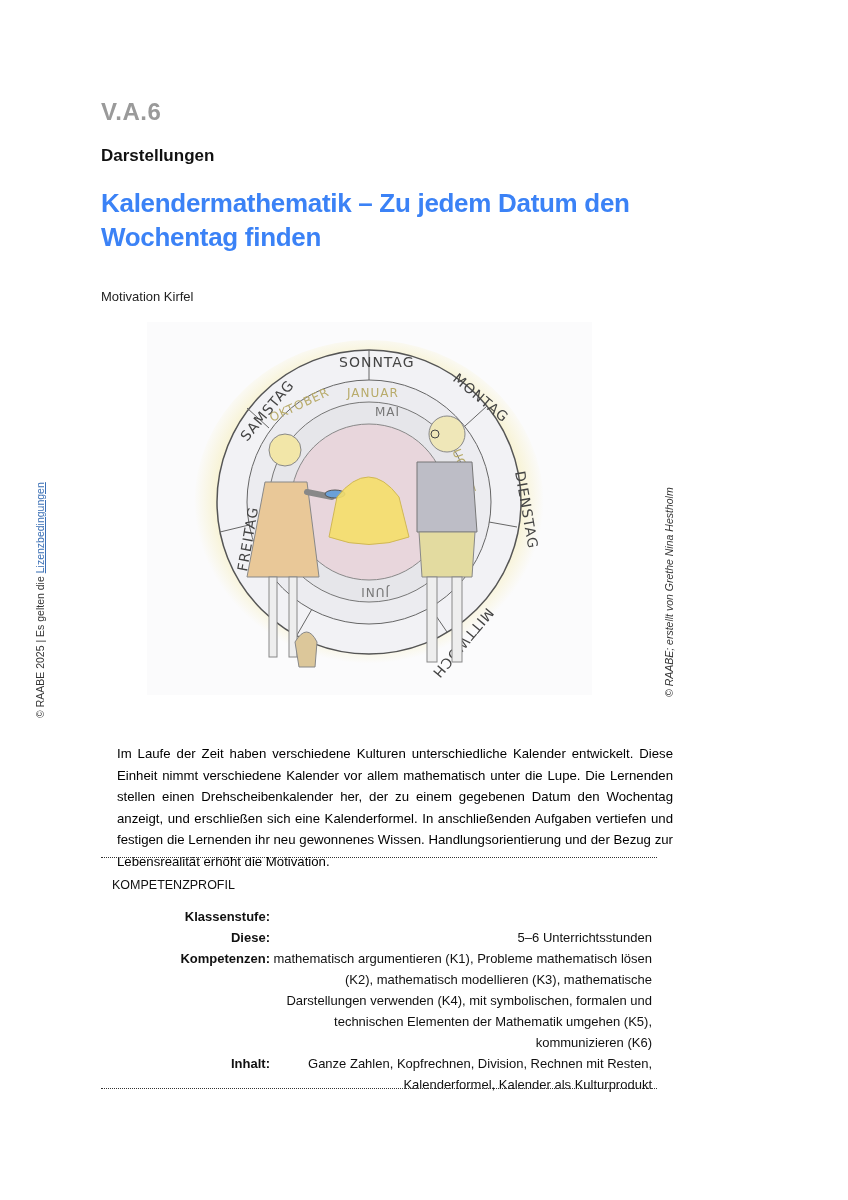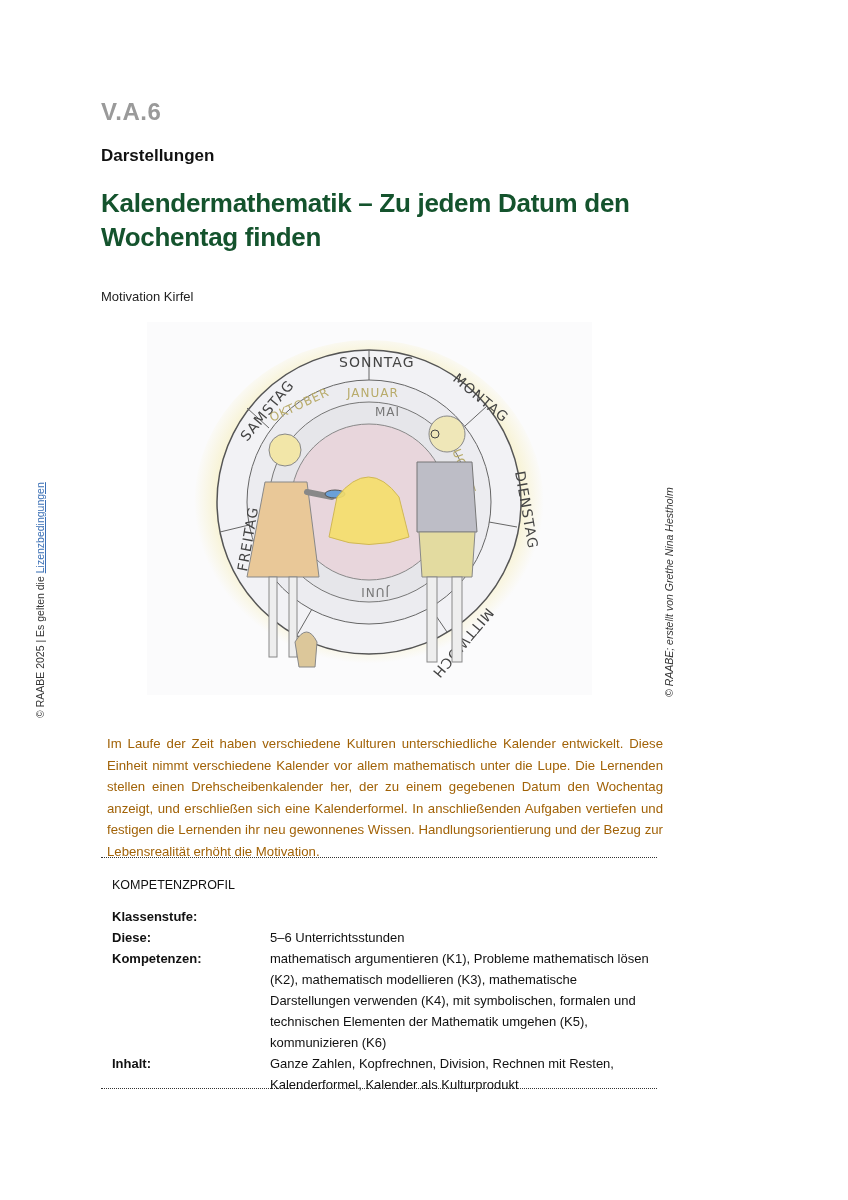--- a/index.html
+++ b/index.html
@@ -3,38 +3,38 @@
 <meta charset="utf-8">
 <style>
   html, body { margin: 0; padding: 0; background: #ffffff; }
   body { width: 848px; height: 1200px; position: relative; overflow: hidden;
          font-family: "Liberation Sans", "DejaVu Sans", sans-serif; color: #111; }
 
   .unit-code { position: absolute; left: 101px; top: 98px; font-size: 24px; font-weight: bold;
                color: #9a9a9a; letter-spacing: 0.5px; text-align: right; }
   .category { position: absolute; left: 101px; top: 146px; font-size: 17px; font-weight: bold; color: #111; }
   .title { position: absolute; left: 101px; top: 186px; width: 560px; font-size: 26px; font-weight: bold;
-           line-height: 34px; color: #14532d; margin: 0; letter-spacing: -0.3px; }
+           line-height: 34px; color: #3b82f6; margin: 0; letter-spacing: -0.3px; }
   .author { position: absolute; left: 101px; top: 289px; font-size: 13px; color: #222; }
 
   .side-left { position: absolute; left: 34px; top: 718px; transform-origin: 0 0; transform: rotate(-90deg);
                font-size: 10.5px; color: #333; white-space: nowrap; }
   .side-left .link { color: #3a6fb5; text-decoration: underline; }
   .side-right { position: absolute; left: 663px; top: 697px; transform-origin: 0 0; transform: rotate(-90deg);
                 font-size: 10.5px; font-style: italic; color: #333; white-space: nowrap; }
 
   .illustration { position: absolute; left: 147px; top: 322px; width: 445px; height: 373px; }
 
   .intro { position: absolute; left: 101px; top: 727px; width: 556px; font-size: 13.2px; line-height: 21.5px;
-           color: #a16207; text-align: justify; margin: 6px; }
+           color: #000000; text-align: justify; margin: 16px; }
 
   .dotted { position: absolute; left: 101px; width: 556px; height: 0; border-top: 1.5px dotted #333; }
 
   .profile-head { position: absolute; left: 112px; top: 878px; font-size: 12.5px; font-weight: normal; color: #111; }
-  .profile { position: absolute; left: 112px; top: 906px; width: 540px; font-size: 13px; line-height: 21px; }
+  .profile { position: absolute; left: 112px; top: 906px; width: 540px; font-size: 13px; line-height: 21px; text-align: right; }
   .row { display: flex; }
   .row .label { width: 158px; flex: none; font-weight: bold; color: #111; }
   .row .value { flex: 1; color: #111; }
 </style>
 </head>
 <body>
 
 <div class="unit-code">V.A.6</div>
 <div class="category">Darstellungen</div>
 <h1 class="title">Kalendermathematik – Zu jedem Datum den Wochentag finden</h1>

